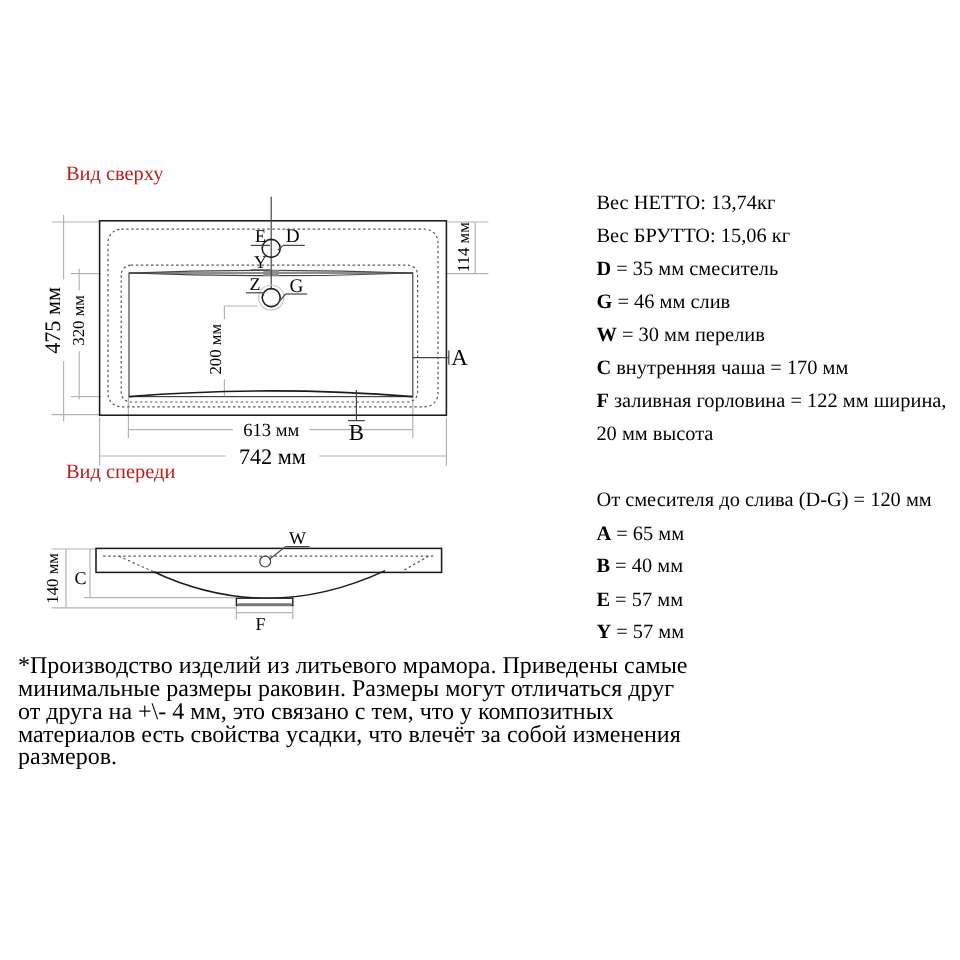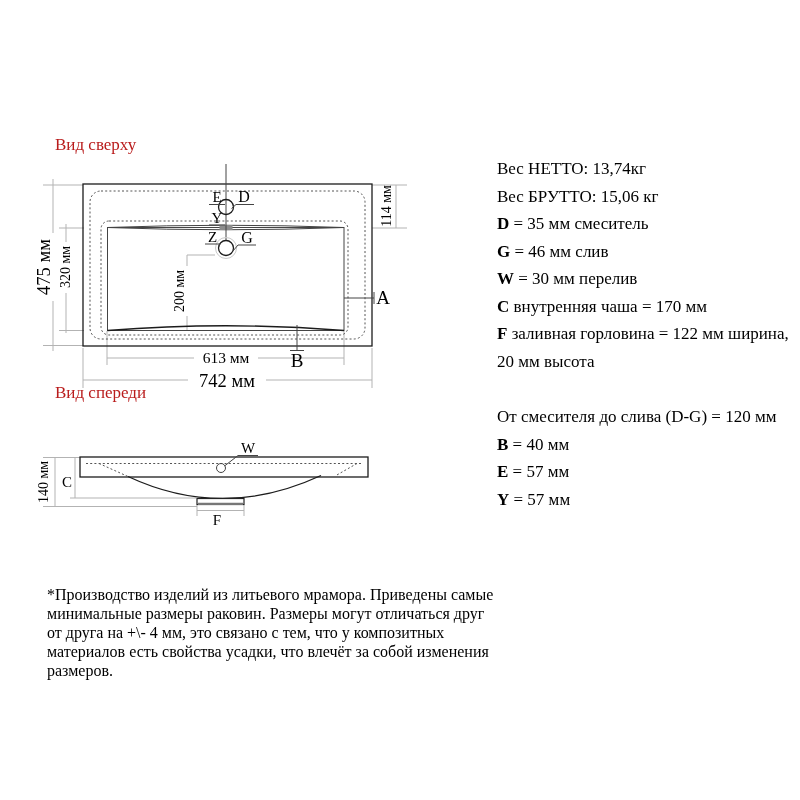--- a/index.html
+++ b/index.html
@@ -3,21 +3,21 @@
 <meta charset="utf-8">
 <style>
   html,body{margin:0;padding:0;background:#fff;}
   body{width:800px;height:800px;font-family:"Liberation Serif","DejaVu Serif",serif;color:#000;}
   .canvas{position:relative;width:800px;height:800px;background:#fff;overflow:hidden;}
   .view-title{position:absolute;font-size:17px;color:#b91c1c;white-space:nowrap;}
   .drawing{position:absolute;}
   .specs{position:absolute;left:497px;font-size:17px;white-space:nowrap;font-family:Liberation Serif, serif;}
   .spec-line{height:27.5px;line-height:27.5px;}
   .spec-line b{font-weight:bold;}
-  .footnote{position:absolute;left:15px;top:585px;font-size:16px;line-height:19px;white-space:nowrap;margin-left:32px;}
+  .footnote{position:absolute;left:15px;top:546px;font-size:20px;line-height:19px;white-space:nowrap;}
   svg text{font-family:"Liberation Serif","DejaVu Serif",serif;fill:#000;}
   .draw{stroke:#1c1c1c;fill:none;stroke-width:1.3;}
   .thin{stroke:#444;fill:none;stroke-width:1;}
   .dotted{stroke:#555;fill:none;stroke-width:1;stroke-dasharray:2 2.2;}
   .dim{stroke:#b3b3b3;fill:none;stroke-width:1;}
 </style>
 </head>
 <body>
 
 <div class="canvas">
@@ -141,20 +141,21 @@
     <div class="spec-line"><b>D</b><span> = 35 мм смеситель</span></div>
     <div class="spec-line"><b>G</b><span> = 46 мм слив</span></div>
     <div class="spec-line"><b>W</b><span> = 30 мм перелив</span></div>
     <div class="spec-line"><b>C</b><span> внутренняя чаша = 170 мм</span></div>
     <div class="spec-line"><b>F</b><span> заливная горловина = 122 мм ширина,</span></div>
     <div class="spec-line"><b></b><span>20 мм высота</span></div>
   </div>
 
   <div class="specs" style="top:403px;">
     <div class="spec-line"><b></b><span>От смесителя до слива (D-G) = 120 мм</span></div>
+    <div class="spec-line"><b>A</b><span> = 65 мм</span></div>
     <div class="spec-line"><b>B</b><span> = 40 мм</span></div>
     <div class="spec-line"><b>E</b><span> = 57 мм</span></div>
     <div class="spec-line"><b>Y</b><span> = 57 мм</span></div>
   </div>
 
   <div class="footnote">
     <div>*Производство изделий из литьевого мрамора. Приведены самые</div>
     <div>минимальные размеры раковин. Размеры могут отличаться друг</div>
     <div>от друга на +\- 4 мм, это связано с тем, что у композитных</div>
     <div>материалов есть свойства усадки, что влечёт за собой изменения</div>

